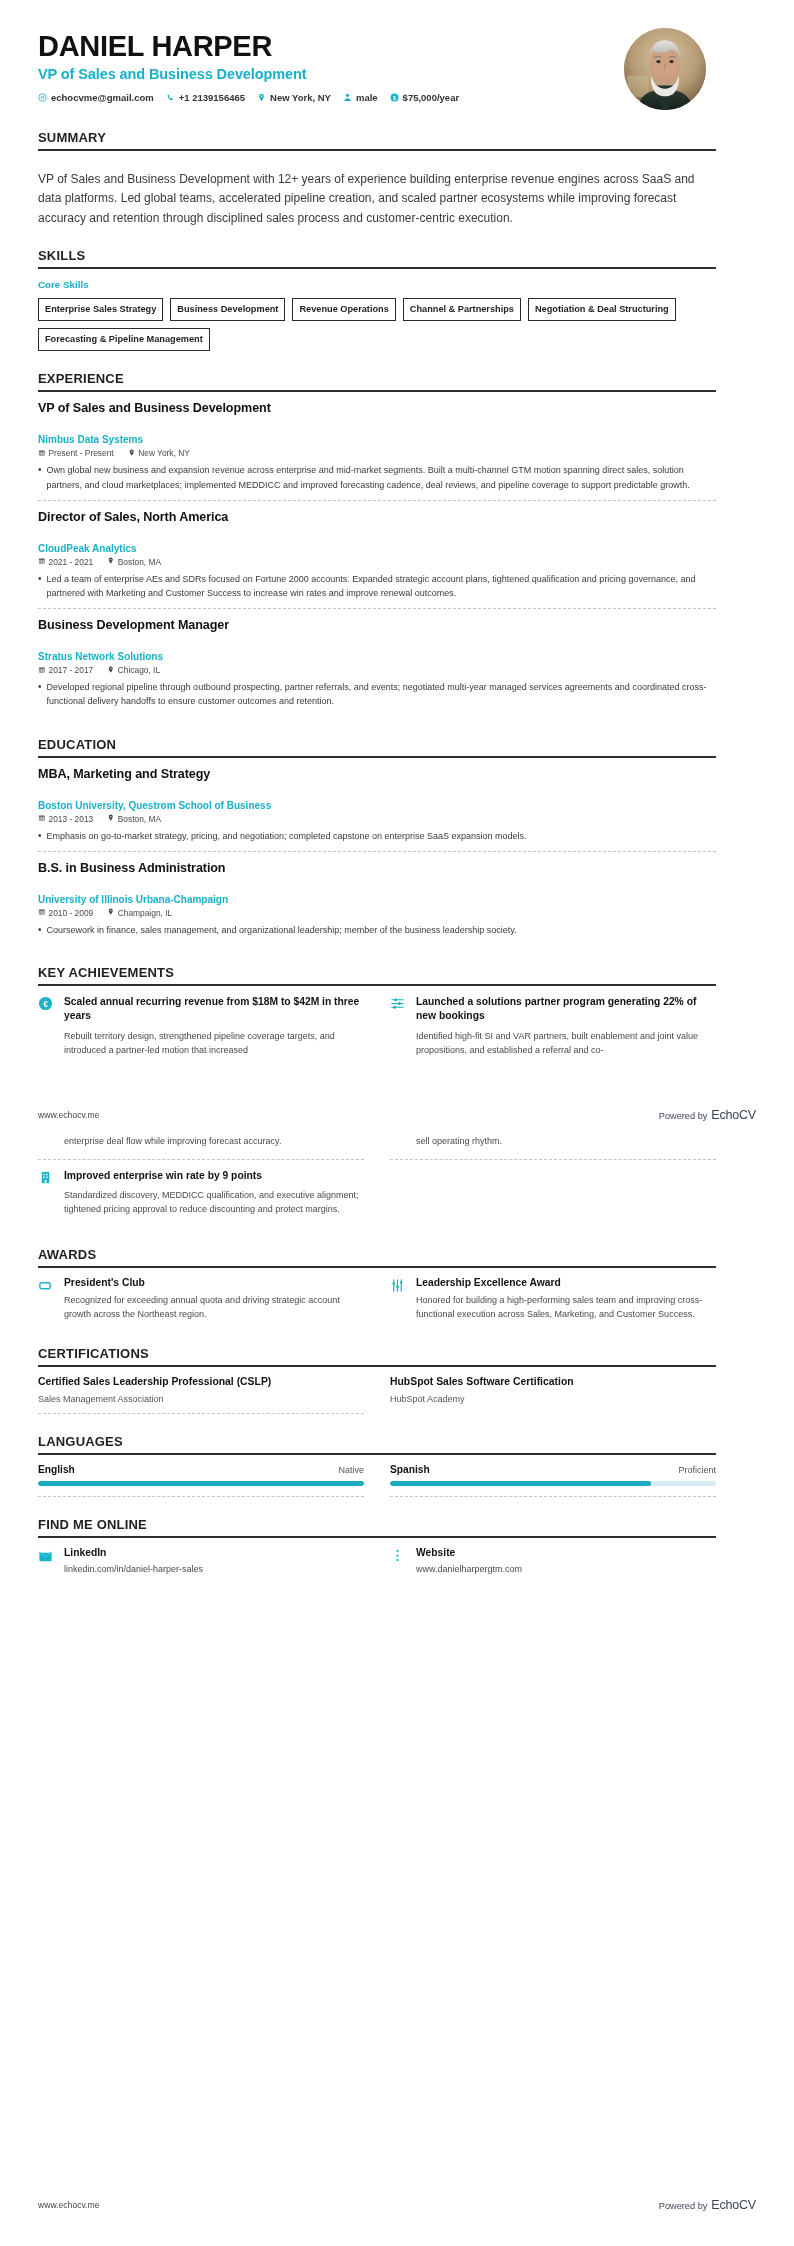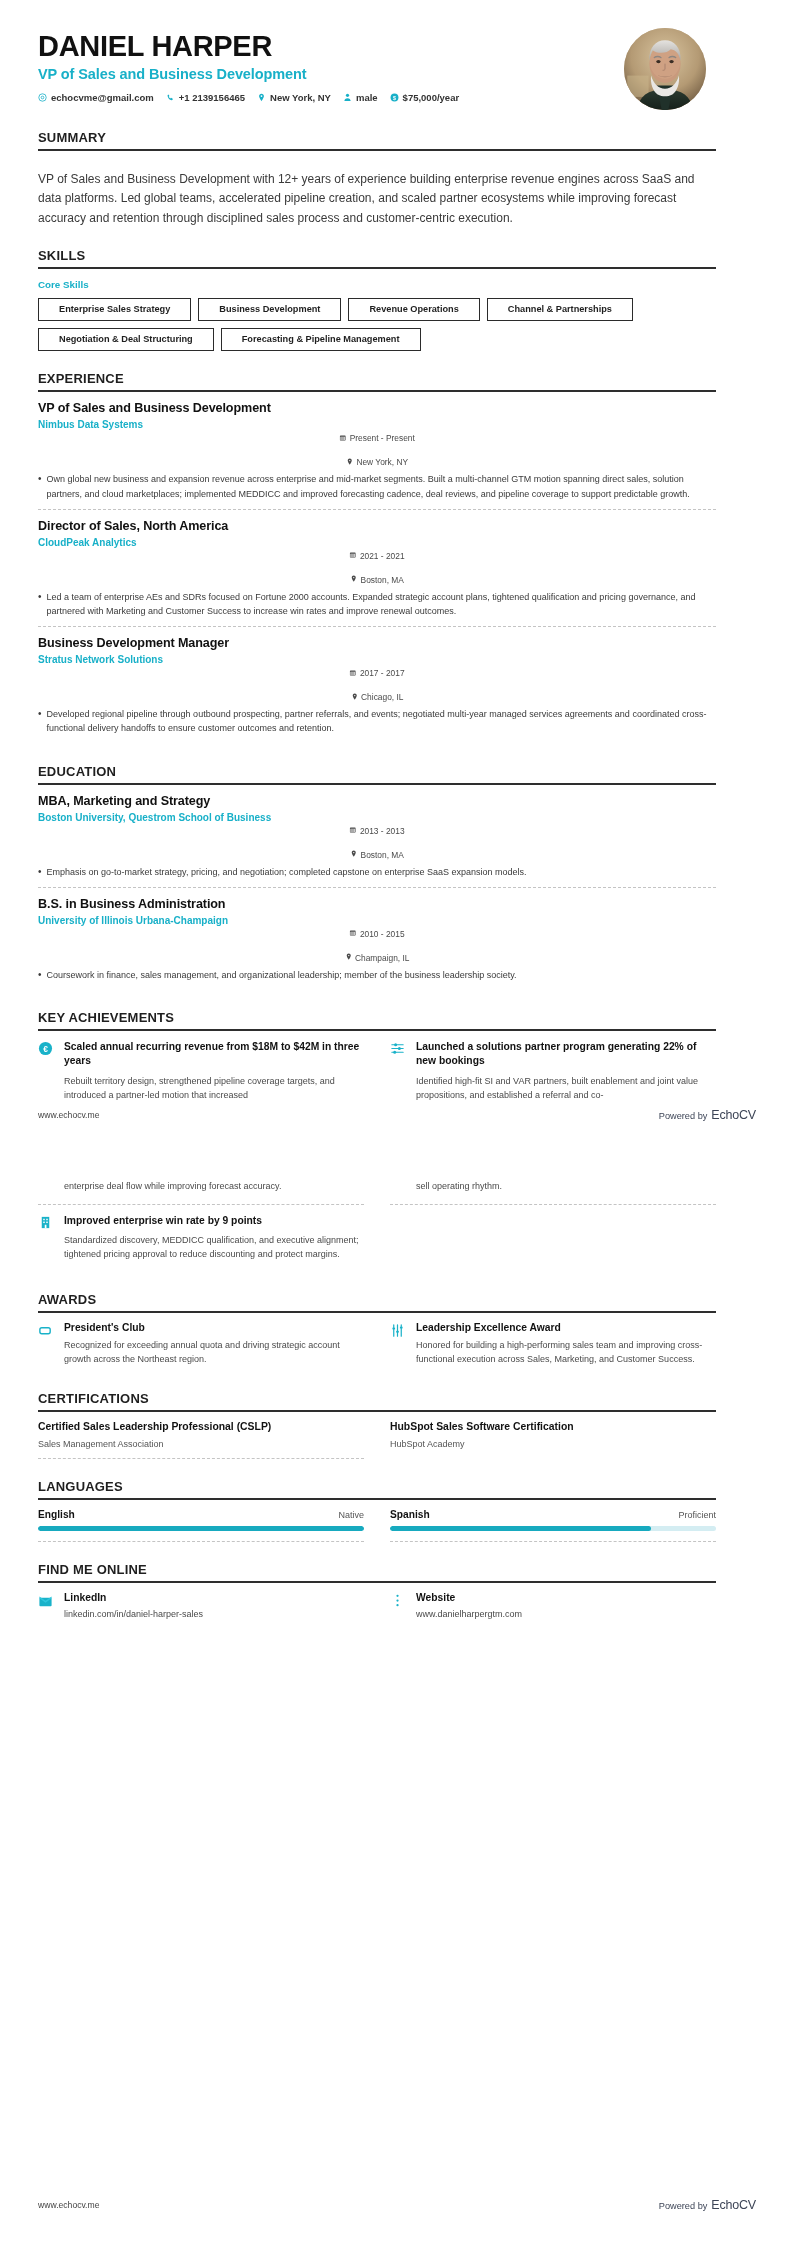--- a/index.html
+++ b/index.html
@@ -92,51 +92,50 @@
   }
   .skill-chips {
     display: flex;
     flex-wrap: wrap;
     gap: 7px;
     margin-top: 8px;
     max-width: 700px;
   }
   .chip {
     border: 1px solid #2b2b2b;
-    padding: 5px 20px;
+    padding: 5px 6px;
     font-size: 9.2px;
     font-weight: bold;
     color: #1f1f1f;
     line-height: 1.2;
     background: #ffffff;
   }
 
   
   .entry { padding: 9px 0 8px 0; border-bottom: 1px dashed #c4c4c4; }
   .entry:last-child { border-bottom: none; }
   .entry-title {
     font-size: 12.6px;
     font-weight: bold;
     color: #111111;
     letter-spacing: -0.1px;
   }
   .entry-org {
     font-size: 10px;
     font-weight: bold;
     color: #18b0c8;
-    margin-top: 4px;
+    margin-top: 19px;
   }
   .entry-meta {
     display: flex;
     align-items: center;
     gap: 14px;
     margin-top: 3px;
     font-size: 8.4px;
     color: #4a4a4a;
-    flex-direction: column;
   }
   .meta-item { display: flex; align-items: center; gap: 3px; white-space: nowrap; }
   .bullets { margin-top: 5px; }
   .bullet {
     display: flex;
     gap: 5px;
     font-size: 9px;
     line-height: 1.58;
     color: #3a3a3a;
   }
@@ -470,21 +469,21 @@
       <div class="entry-org">University of Illinois Urbana-Champaign</div>
       <div class="entry-meta">
         <span class="meta-item">
           <span><svg width="7.5" height="7.5" viewBox="0 0 16 16">
                 <rect x="2" y="3" width="12" height="11" rx="1" fill="#4a4a4a"></rect>
                 <rect x="3.2" y="6" width="9.6" height="6.8" fill="#ffffff"></rect>
                 <rect x="4" y="7" width="8" height="1" fill="#4a4a4a"></rect>
                 <rect x="4" y="9" width="8" height="1" fill="#4a4a4a"></rect>
                 <rect x="4" y="11" width="8" height="1" fill="#4a4a4a"></rect>
               </svg></span>
-          <span>2010 - 2015</span>
+          <span>2010 - 2009</span>
         </span>
         <span class="meta-item">
           <span><svg width="7.5" height="7.5" viewBox="0 0 16 16">
                 <path d="M8 1.2C5.6 1.2 3.7 3.1 3.7 5.5c0 3 4.3 9 4.3 9s4.3-6 4.3-9c0-2.4-1.9-4.3-4.3-4.3z" fill="#4a4a4a"></path>
                 <circle cx="8" cy="5.5" r="1.5" fill="#ffffff"></circle>
               </svg></span>
           <span>Champaign, IL</span>
         </span>
       </div>
       <div class="bullets">

